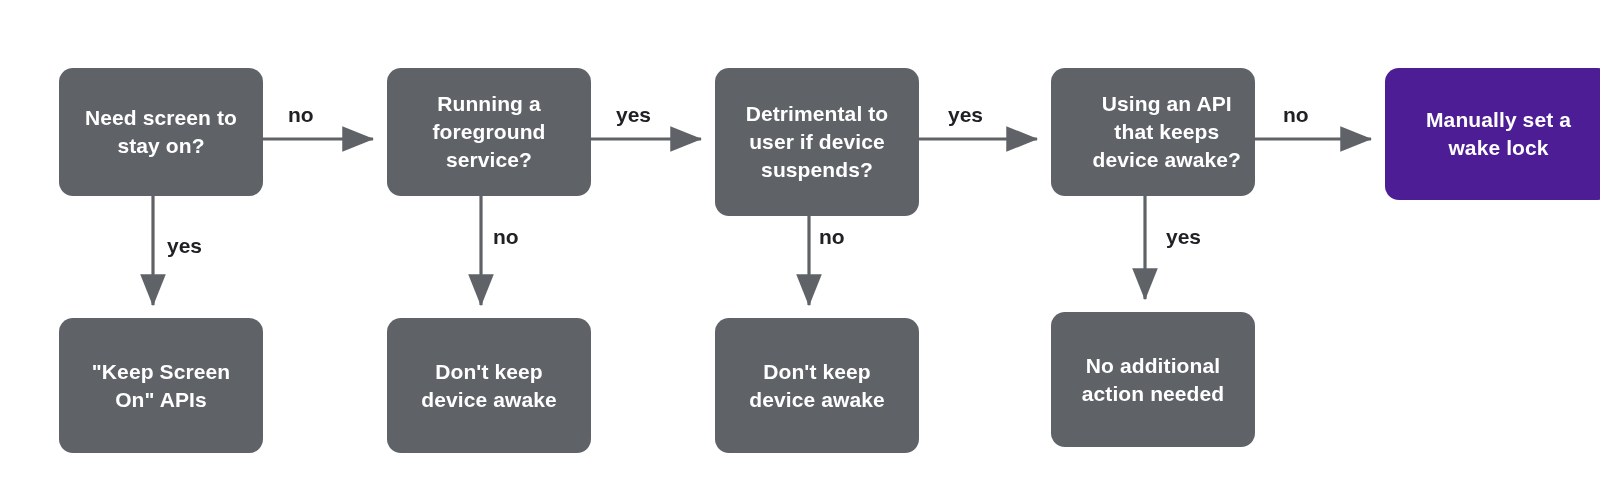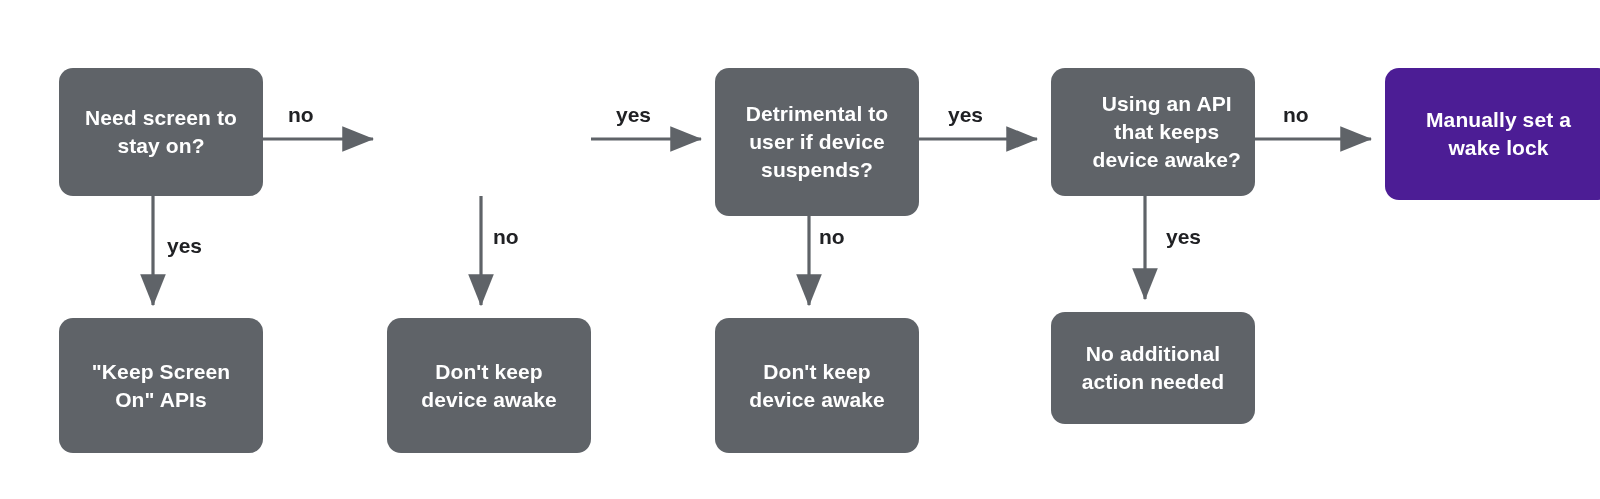--- a/index.html
+++ b/index.html
@@ -86,20 +86,25 @@
   <div class="node node-decision" style="left:29px; top:68px; width:204px; height:128px;">
     <span class="node-label">Need screen to
 stay on?</span>
   </div>
 
   <div class="node node-terminal-gray" style="left:29px; top:318px; width:204px; height:135px;">
     <span class="node-label">"Keep Screen
 On" APIs</span>
   </div>
 
+  <div class="node node-decision" style="left:357px; top:68px; width:204px; height:128px;">
+    <span class="node-label">Running a
+foreground
+service?</span>
+  </div>
 
   <div class="node node-terminal-gray" style="left:357px; top:318px; width:204px; height:135px;">
     <span class="node-label">Don't keep
 device awake</span>
   </div>
 
   <div class="node node-decision" style="left:685px; top:68px; width:204px; height:148px;">
     <span class="node-label">Detrimental to
 user if device
 suspends?</span>
@@ -109,21 +114,21 @@
     <span class="node-label">Don't keep
 device awake</span>
   </div>
 
   <div class="node node-decision" style="left:1021px; top:68px; width:204px; height:128px;justify-content:flex-end;">
     <span class="node-label">Using an API
 that keeps
 device awake?</span>
   </div>
 
-  <div class="node node-terminal-gray" style="left:1021px; top:312px; width:204px; height:112px;justify-content:center;">
+  <div class="node node-terminal-gray" style="left:1021px; top:312px; width:204px; height:135px;justify-content:center;">
     <span class="node-label">No additional
 action needed</span>
   </div>
 
   <div class="node node-terminal-green" style="left:1355px; top:68px; width:227px; height:132px;">
     <span class="node-label">Manually set a
 wake lock</span>
   </div>
 
   <div class="edge-label" style="left:258px; top:103px;">no</div>

